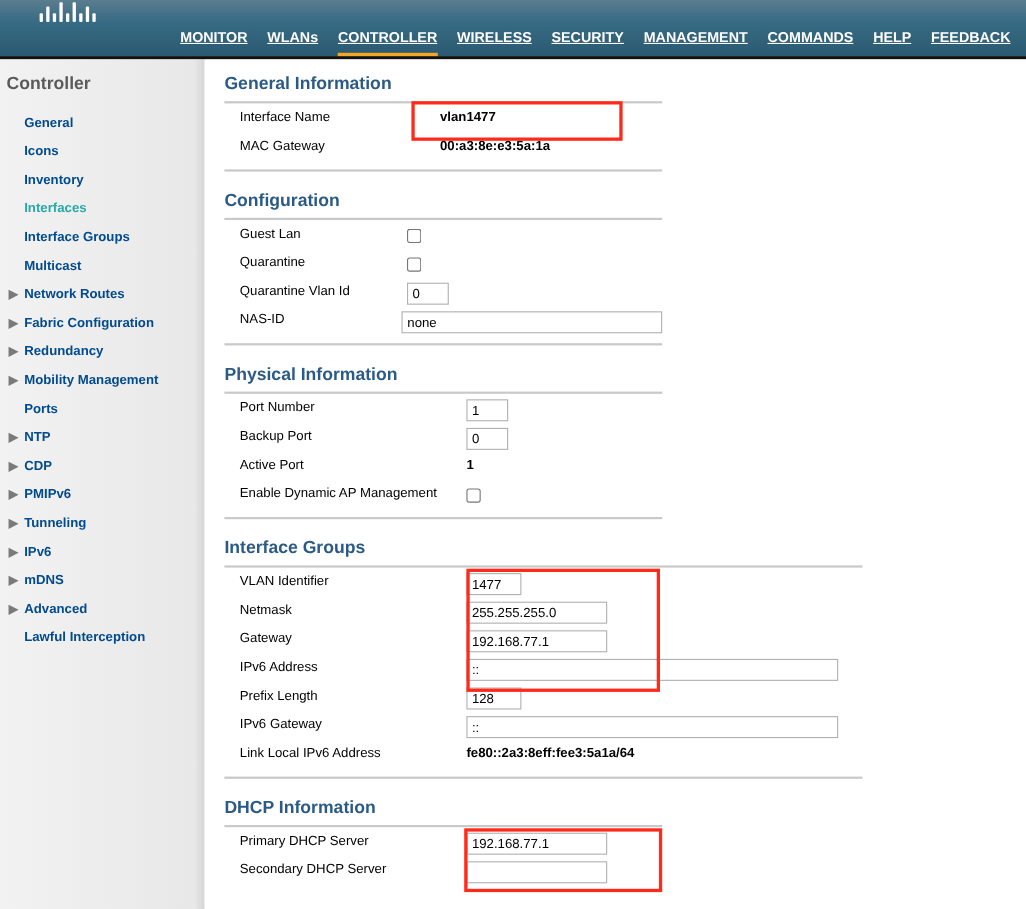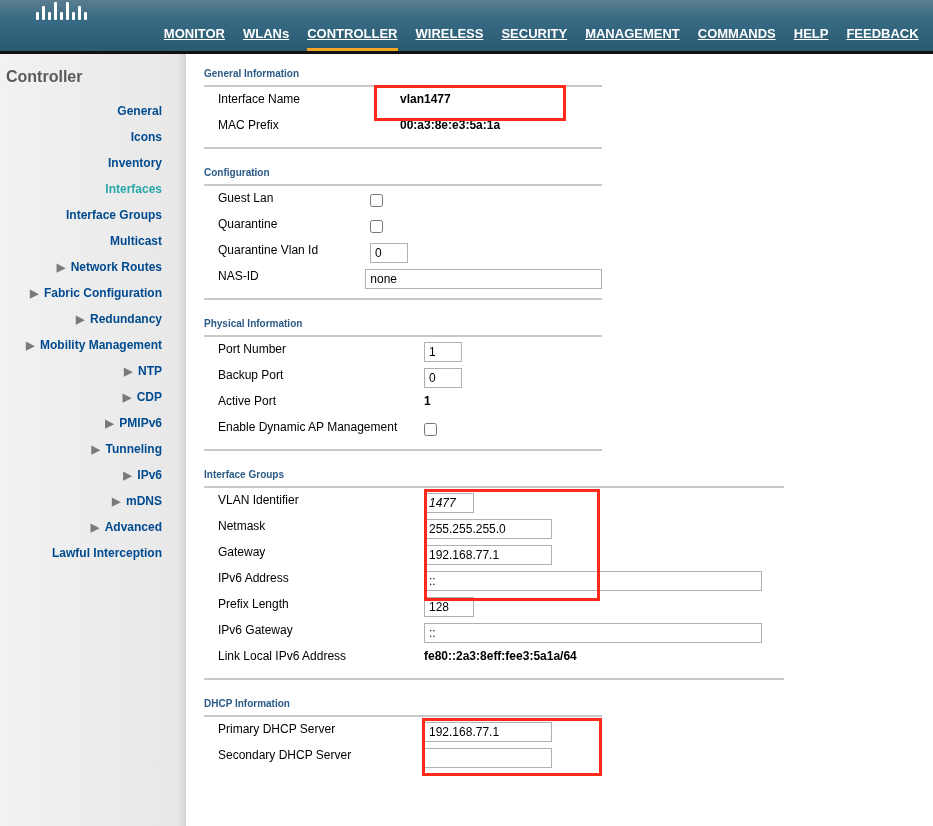--- a/index.html
+++ b/index.html
@@ -74,43 +74,42 @@
   }
   .sidebar-title {
     font-size: 16px;
     color: #5a5a5a;
     font-weight: bold;
     padding: 6px 8px 12px 6px;
   }
   .side-item {
     display: flex;
     align-items: center;
-    padding: 6px 24px 6px 8px;
+    padding: 6px 8px 6px 8px;
     color: #004a8f;
     font-weight: bold;
     font-size: 12px;
     cursor: pointer;
-    justify-content: flex-end;
   }
   .side-item .chev {
     width: 14px;
     font-size: 11px;
     color: #7a7a7a;
   }
   .side-item.noarrow .chev { visibility: hidden; }
-  .side-item.current { color: #2aa8a8; margin-left: 15px; }
+  .side-item.current { color: #2aa8a8; }
   .content {
     flex: 1;
     background: #fff;
     padding: 14px 20px 20px 18px;
   }
   .section-title {
     color: #2a5a85;
     font-weight: bold;
-    font-size: 10px;
+    font-size: 16px;
     margin-top: 18px;
     margin-bottom: 6px;
   }
   .section-title.first { margin-top: 0; }
   .section-body {
     border-top: 2px solid #c9c9c9;
     border-bottom: 2px solid #c9c9c9;
     width: 398px;
     padding: 4px 0;
   }
@@ -221,20 +220,24 @@
           <span>Fabric Configuration</span>
         </div>
         <div class="side-item">
           <span class="chev">▶</span>
           <span>Redundancy</span>
         </div>
         <div class="side-item">
           <span class="chev">▶</span>
           <span>Mobility Management</span>
         </div>
+        <div class="side-item noarrow">
+          <span class="chev">▶</span>
+          <span>Ports</span>
+        </div>
         <div class="side-item">
           <span class="chev">▶</span>
           <span>NTP</span>
         </div>
         <div class="side-item">
           <span class="chev">▶</span>
           <span>CDP</span>
         </div>
         <div class="side-item">
           <span class="chev">▶</span>
@@ -265,21 +268,21 @@
 
   <div class="content">
 
     <div class="section-title first">General Information</div>
     <div class="section-body">
       <div class="row hilite hilite-name">
         <div class="label" style="width:196px">Interface Name</div>
         <div class="val">vlan1477</div>
       </div>
       <div class="row">
-        <div class="label" style="width:196px">MAC Prefix</div>
+        <div class="label" style="width:196px">MAC Gateway</div>
         <div class="val">00:a3:8e:e3:5a:1a</div>
       </div>
     </div>
 
     <div class="section-title">Configuration</div>
     <div class="section-body">
       <div class="row">
         <div class="label" style="width:166px">Guest Lan</div>
         <input type="checkbox" style="">
       </div>
@@ -314,21 +317,21 @@
       <div class="row">
         <div class="label">Enable Dynamic AP Management</div>
         <input type="checkbox" style="">
       </div>
     </div>
 
     <div class="section-title">Interface Groups</div>
     <div class="section-body wide">
       <div class="row hilite hilite-addr">
         <div class="label">VLAN Identifier</div>
-        <input type="text" style="width: 50px; font-style: italic;" value="1477">
+        <input type="text" style="width: 50px;" value="1477">
       </div>
       <div class="row">
         <div class="label">Netmask</div>
         <input type="text" class="w-med" value="255.255.255.0" style="">
       </div>
       <div class="row">
         <div class="label">Gateway</div>
         <input type="text" class="w-med" value="192.168.77.1" style="">
       </div>
       <div class="row">

